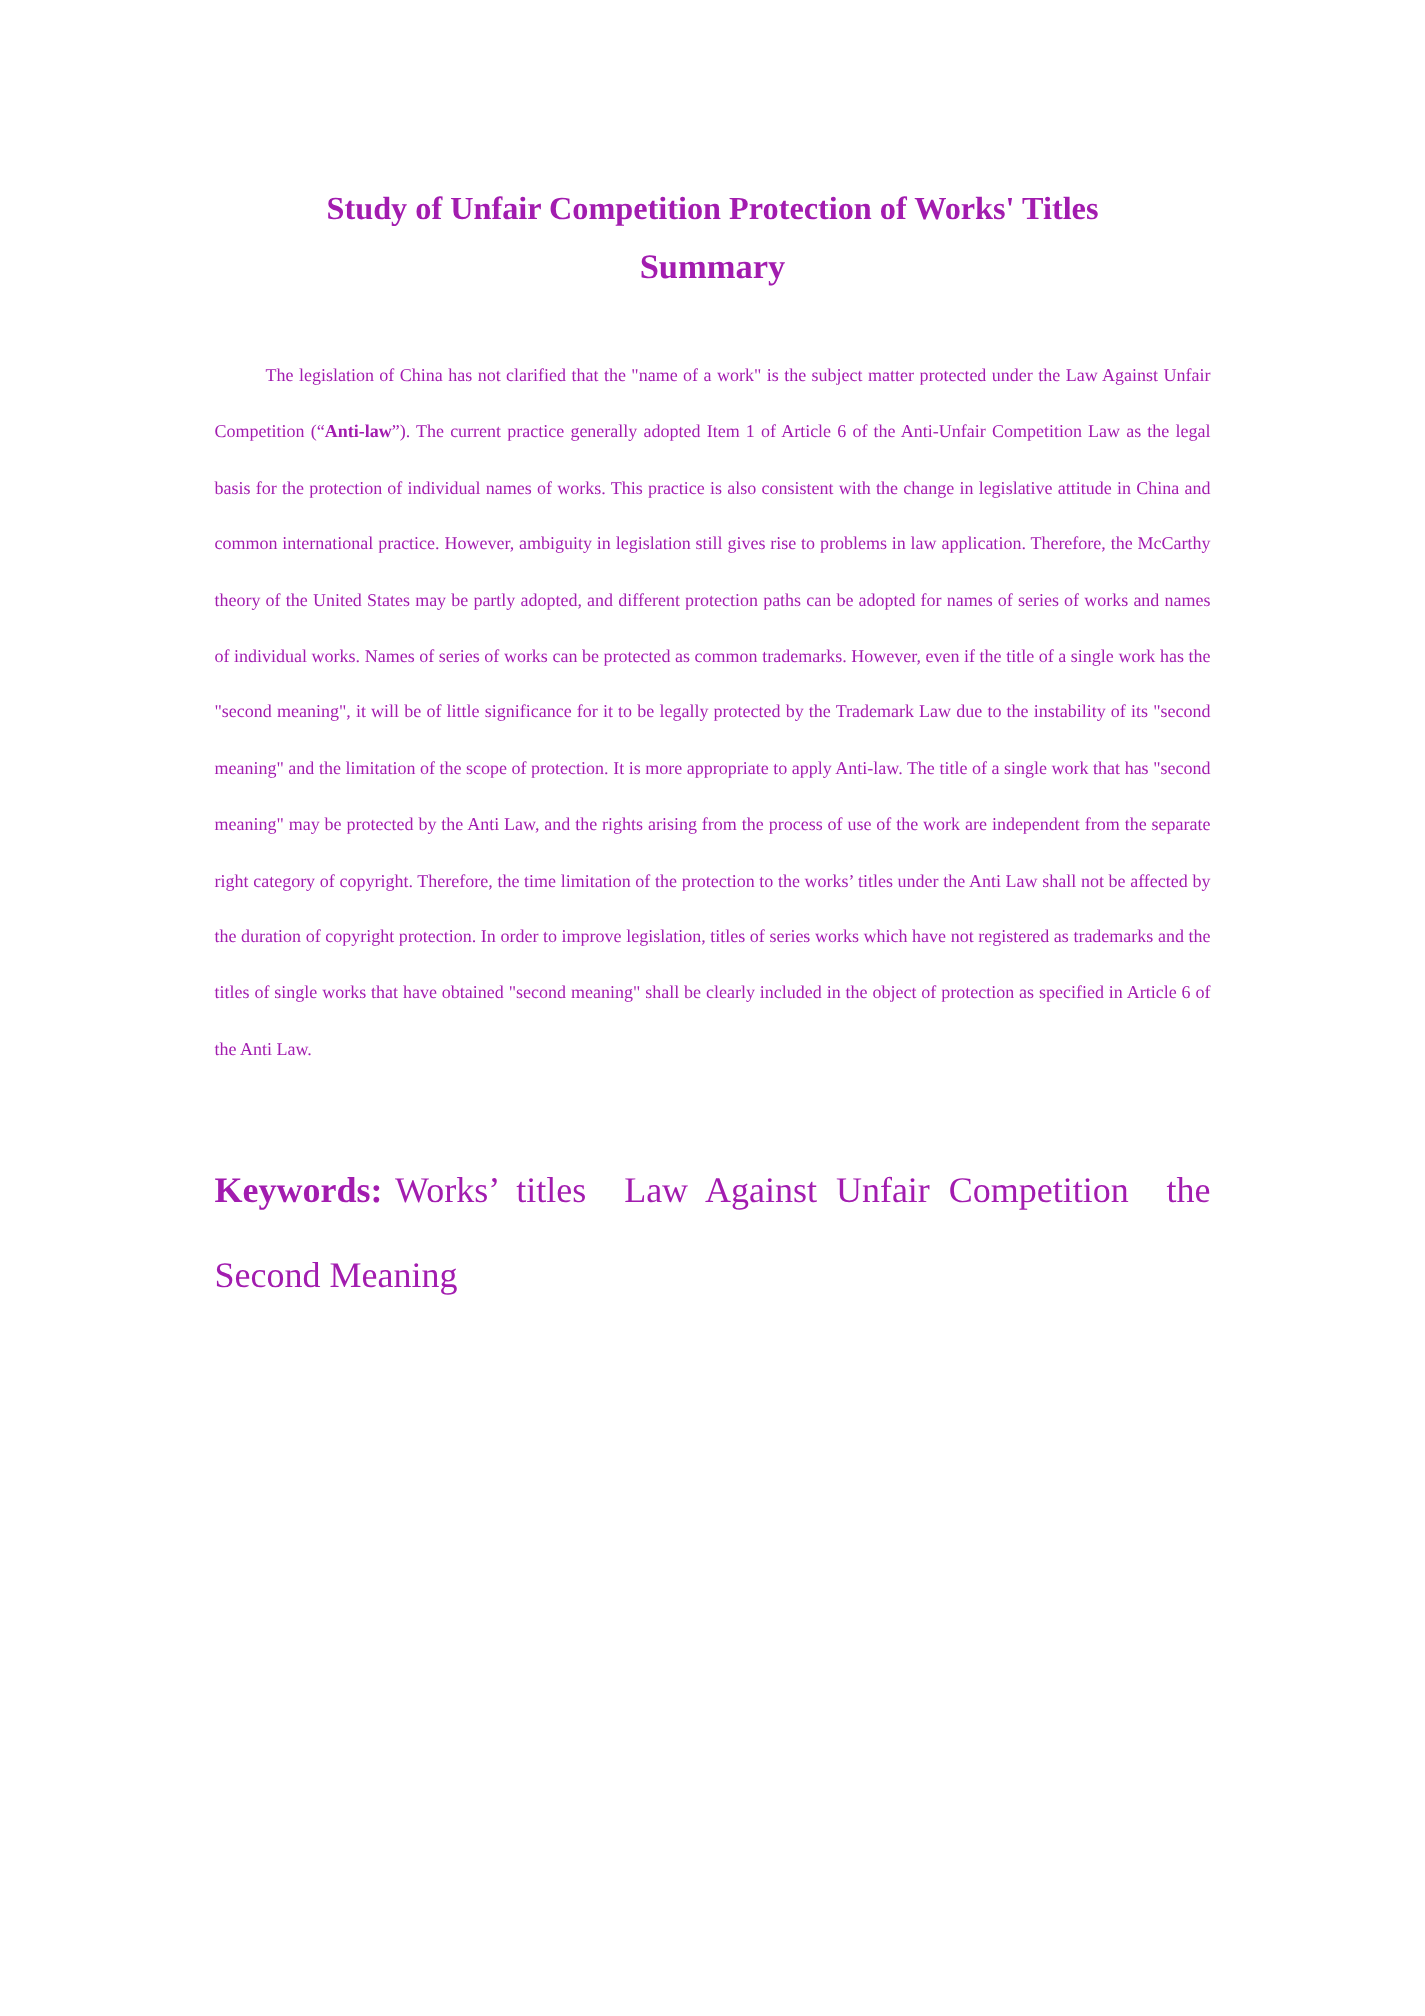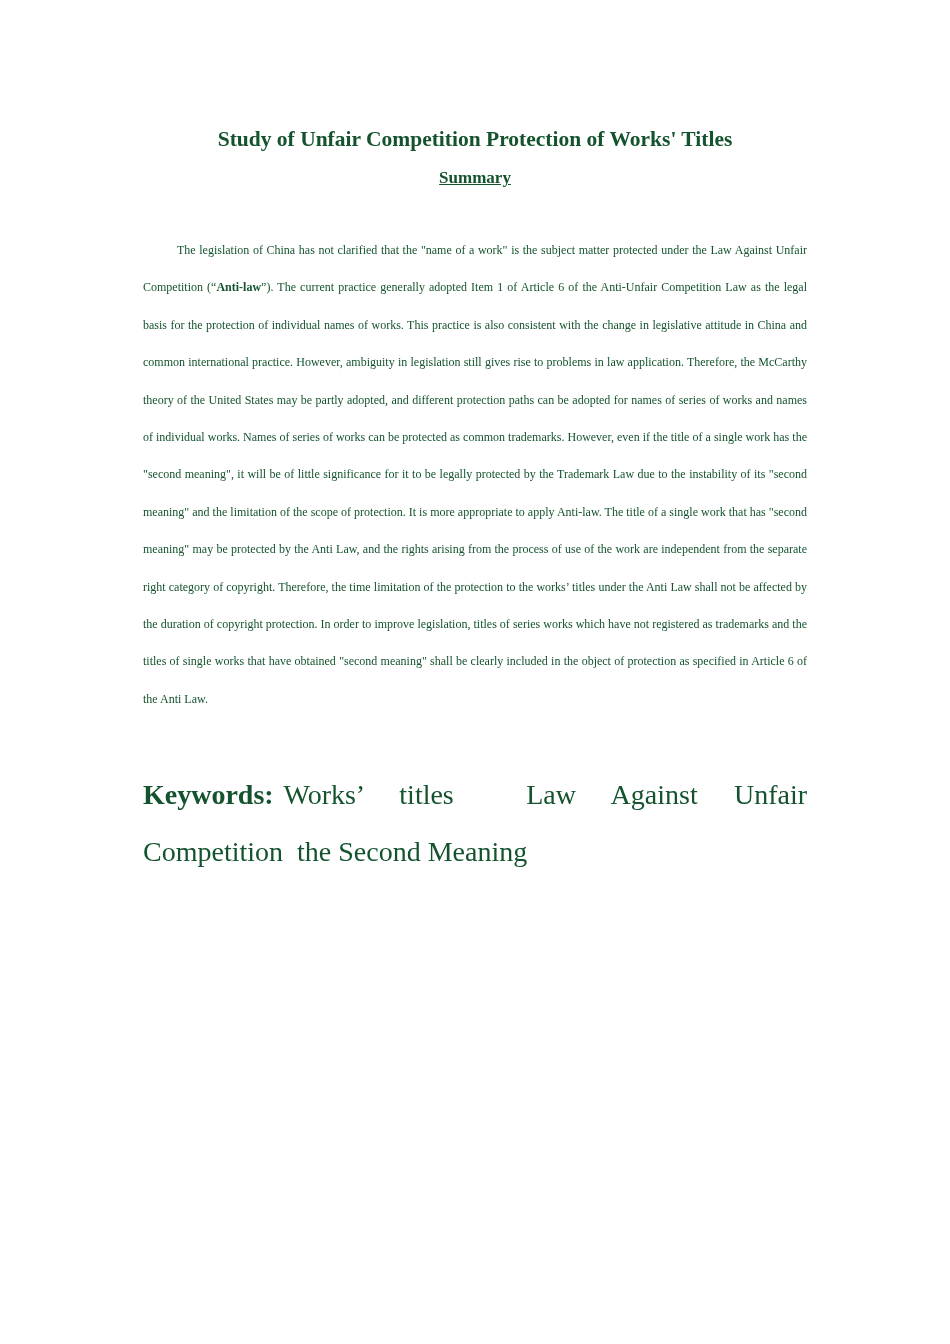--- a/index.html
+++ b/index.html
@@ -7,58 +7,57 @@
     margin: 0;
     padding: 0;
     background: #ffffff;
   }
   .page {
     width: 950px;
     height: 1344px;
     background: #ffffff;
     position: relative;
     font-family: "Liberation Serif", serif;
-    color: #14532d;
+    color: #a21caf;
     overflow: hidden;
   }
   .content {
     position: absolute;
     left: 143px;
     top: 0;
     width: 664px;
     padding-top: 124px;
   }
   .doc-title {
     margin: 0;
     text-align: center;
     font-weight: bold;
     font-size: 21.5px;
     line-height: 30px;
   }
   .doc-subtitle {
     margin: 12px 0 0 0;
     text-align: center;
     font-weight: bold;
-    font-size: 17px;
+    font-size: 23px;
     line-height: 24px;
-    text-decoration: underline;
   }
   .summary-para {
     margin: 42px 0 0 0;
     font-size: 12px;
     line-height: 37.4px;
     text-align: justify;
     text-indent: 34px;
   }
   .summary-para strong {
     font-weight: bold;
   }
   .keywords {
     margin: 48px 0 0 0;
-    font-size: 28px;
+    font-size: 24px;
     line-height: 57px;
     text-align: justify;
   }
   .kw-label {
     font-weight: bold;
     margin-right: 0.35em;
   }
   .kw-value {
     white-space: pre-wrap;
   }

